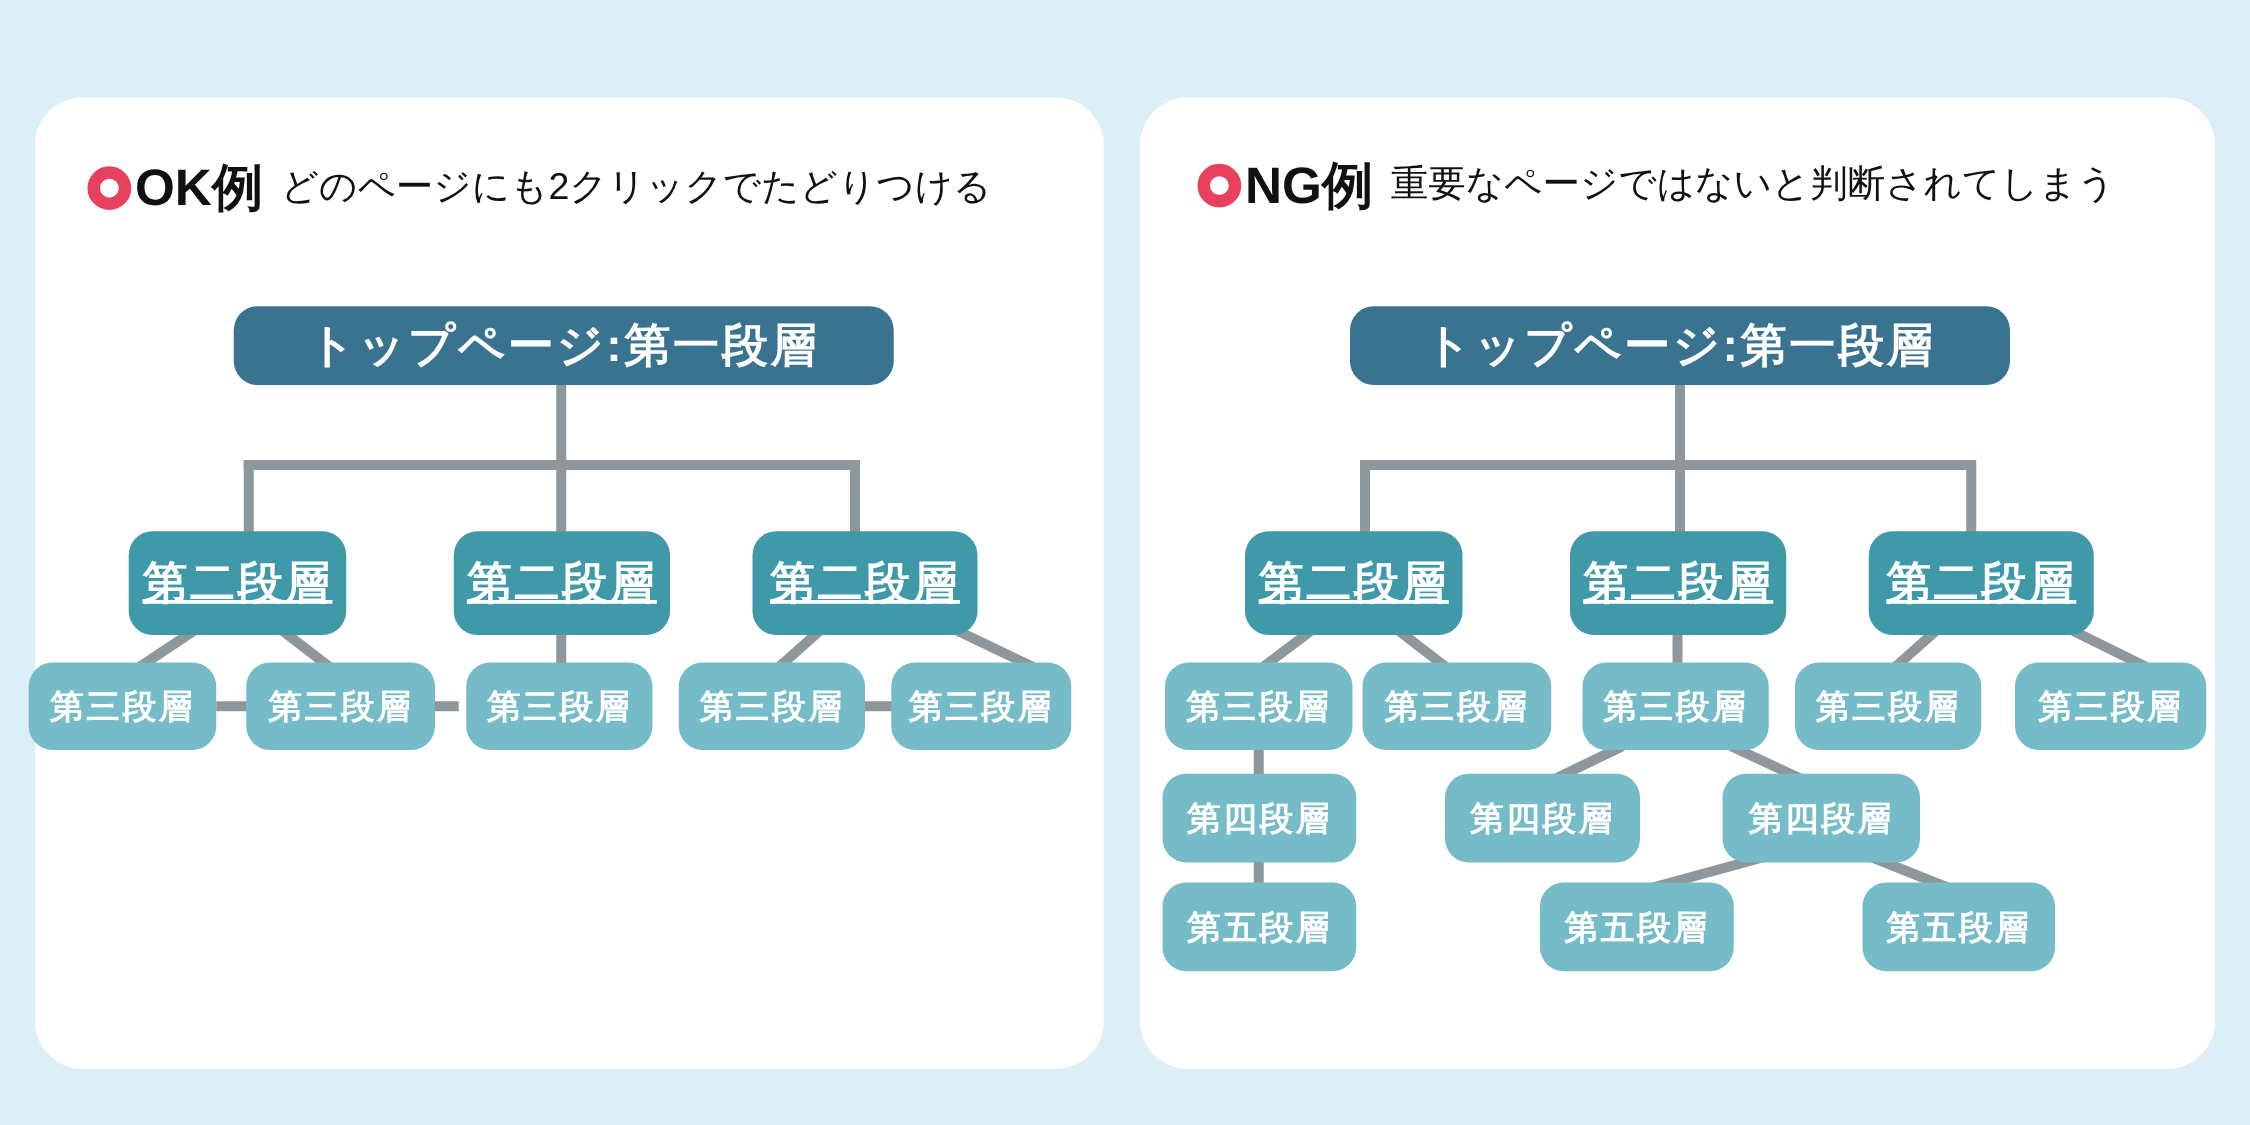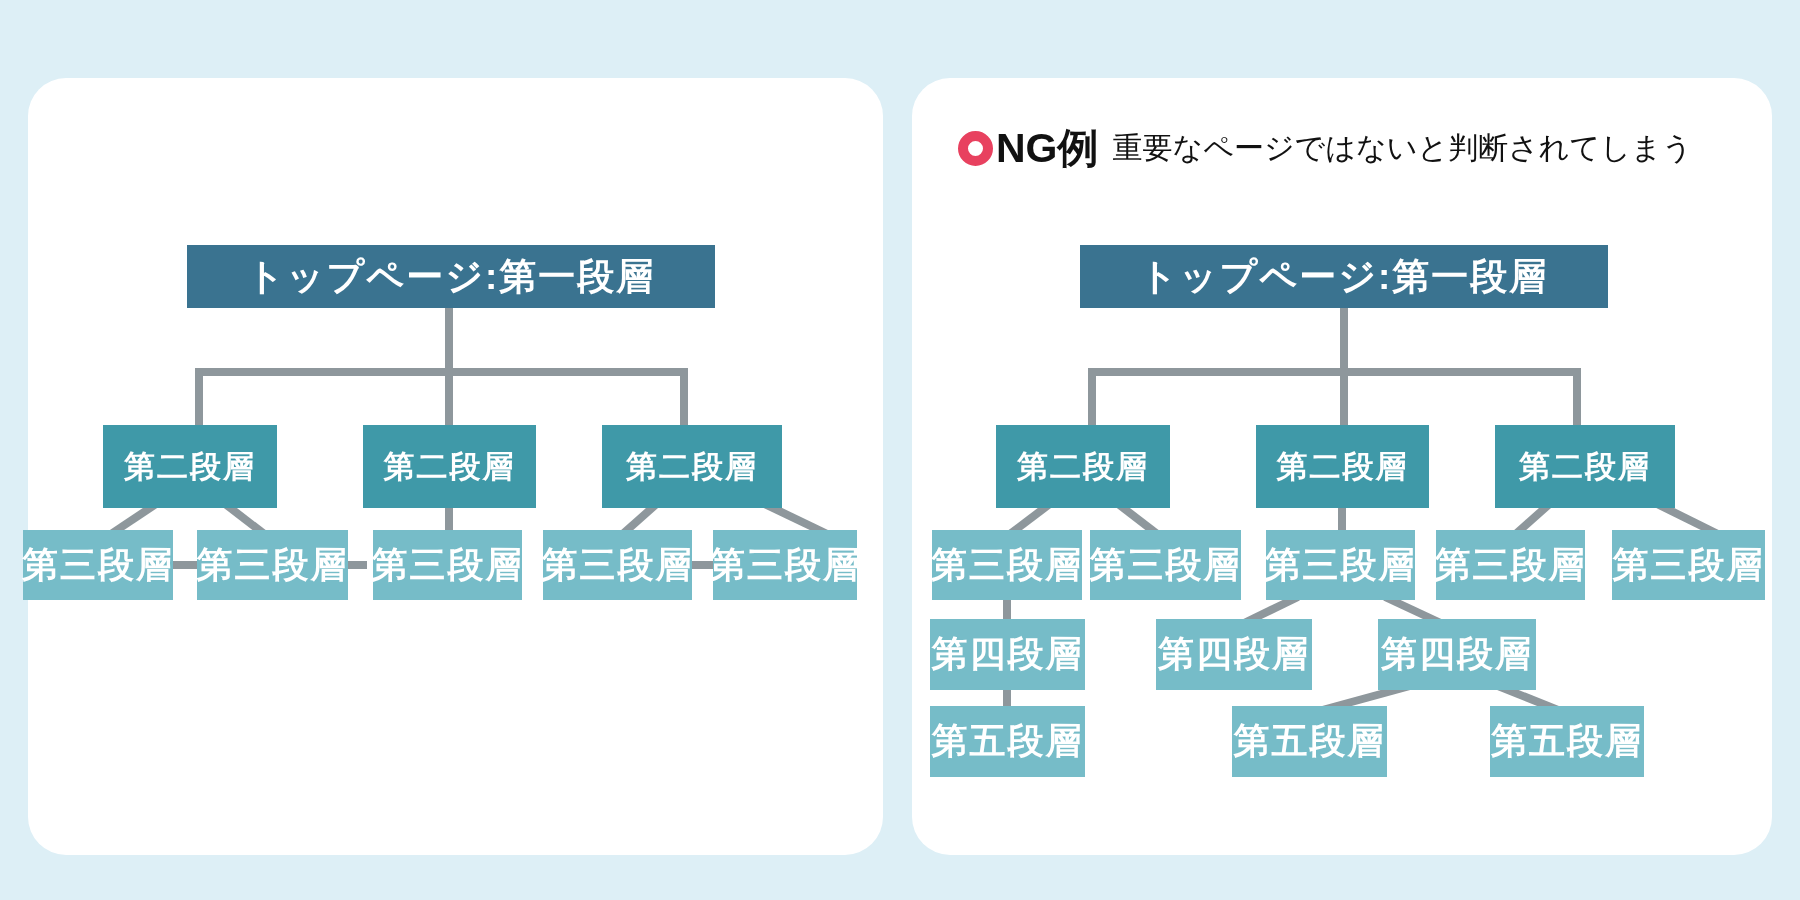--- a/index.html
+++ b/index.html
@@ -34,24 +34,25 @@
   .card-ng{left:912px;width:860px;}
 
   .wires{position:absolute;left:0;top:0;width:1800px;height:900px;z-index:2;}
   .wires line{stroke:var(--line-color);stroke-width:8;}
 
   .box{
     position:absolute;z-index:3;
     display:flex;align-items:center;justify-content:center;
     color:#ffffff;font-weight:700;letter-spacing:2px;
     white-space:nowrap;
+    border-radius:19px;
   }
   .l1{background:var(--level1-color);font-size:37px;}
-  .l2{background:var(--level2-color);font-size:31px;}
-  .l3{background:var(--level3-color);font-size:36px;}
+  .l2{background:var(--level2-color);font-size:36px;text-decoration:underline;}
+  .l3{background:var(--level3-color);font-size:27px;}
 
   .panel-title{
     position:absolute;z-index:4;
     display:flex;align-items:flex-start;
     color:var(--text-color);
   }
   .ring{
     display:inline-block;flex:0 0 auto;
     width:35px;height:35px;
     border:10px solid var(--ring-color);
@@ -106,20 +107,27 @@
       <line x1="1643" y1="497" x2="1736" y2="543"></line>
       <line x1="1007" y1="598" x2="1007" y2="623"></line>
       <line x1="1298" y1="597" x2="1240" y2="625"></line>
       <line x1="1385" y1="597" x2="1445" y2="625"></line>
       <line x1="1007" y1="688" x2="1007" y2="710"></line>
       <line x1="1410" y1="686" x2="1315" y2="712"></line>
       <line x1="1498" y1="686" x2="1563" y2="712"></line>
     </g>
   </svg>
 
+  <div class="panel-title title-ok">
+    <span class="ring"></span>
+    <span class="badge">OK例</span>
+    <div class="title-desc">
+      <div>どのページにも2クリックでたどりつける</div>
+    </div>
+  </div>
 
   <div class="panel-title title-ng">
     <span class="ring"></span>
     <span class="badge">NG例</span>
     <div class="title-desc">
       <div>重要なページではないと判断されてしまう</div>
     </div>
   </div>
 
   <div class="box l1" style="left:187px;top:245px;width:528px;height:63px;">トップページ:第一段層</div>

